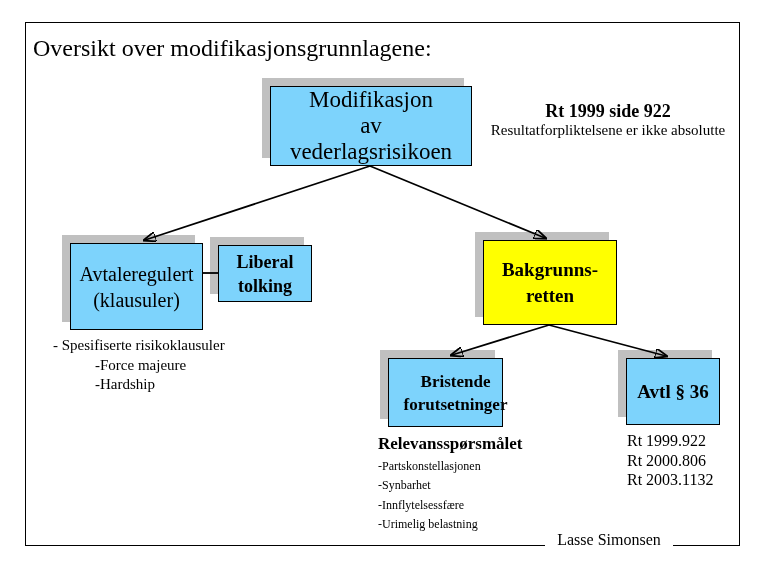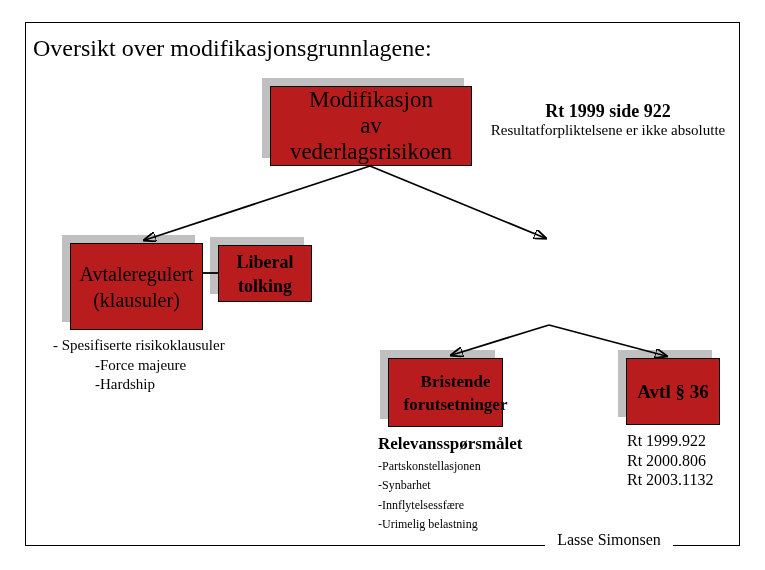--- a/index.html
+++ b/index.html
@@ -14,21 +14,21 @@
     position: absolute; left: 25px; top: 22px; width: 715px; height: 524px;
     border: 1px solid #000; box-sizing: border-box;
   }
 
   .slide-title {
     position: absolute; left: 33px; top: 34px;
     font-size: 24px; line-height: 28px; white-space: nowrap;
   }
 
   .box {
-    position: absolute; background: #b91c1c; border: 1.5px solid #000;
+    position: absolute; background: #7dd3fc; border: 1.5px solid #000;
     box-shadow: -8px -8px 0 0 #C0C0C0;
     display: flex; flex-direction: column; align-items: center; justify-content: center;
     text-align: center; box-sizing: border-box; z-index: 10;
   }
   .box.highlight { background: #FFFF00; }
 
   #box-modifikasjon  { left: 270px; top: 86px;  width: 202px; height: 80px; font-size: 23px; line-height: 26px; }
   #box-avtaleregulert{ left: 70px;  top: 243px; width: 133px; height: 87px; font-size: 20px; line-height: 26px; }
   #box-liberal       { left: 218px; top: 245px; width: 94px; height: 57px; font-size: 18px; line-height: 24px; font-weight: bold; }
   #box-bakgrunn      { left: 483px; top: 240px; width: 134px; height: 85px; font-size: 19px; line-height: 26px; font-weight: bold; }
@@ -80,20 +80,24 @@
   <div class="box" id="box-avtaleregulert">
     <div>Avtaleregulert</div>
     <div>(klausuler)</div>
   </div>
 
   <div class="box" id="box-liberal">
     <div>Liberal</div>
     <div>tolking</div>
   </div>
 
+  <div class="box highlight" id="box-bakgrunn">
+    <div>Bakgrunns-</div>
+    <div>retten</div>
+  </div>
 
   <div class="klausul-list">
     <div class="item">- Spesifiserte risikoklausuler</div>
     <div class="item indent">-Force majeure</div>
     <div class="item indent">-Hardship</div>
   </div>
 
   <div class="box" id="box-bristende">
     <div>Bristende</div>
     <div>forutsetninger</div>

